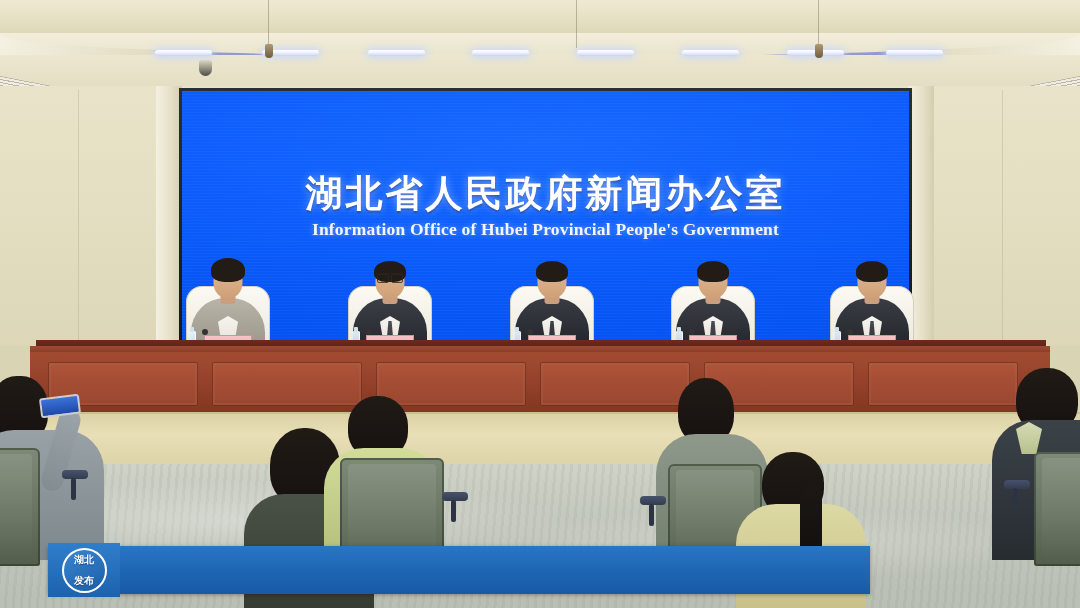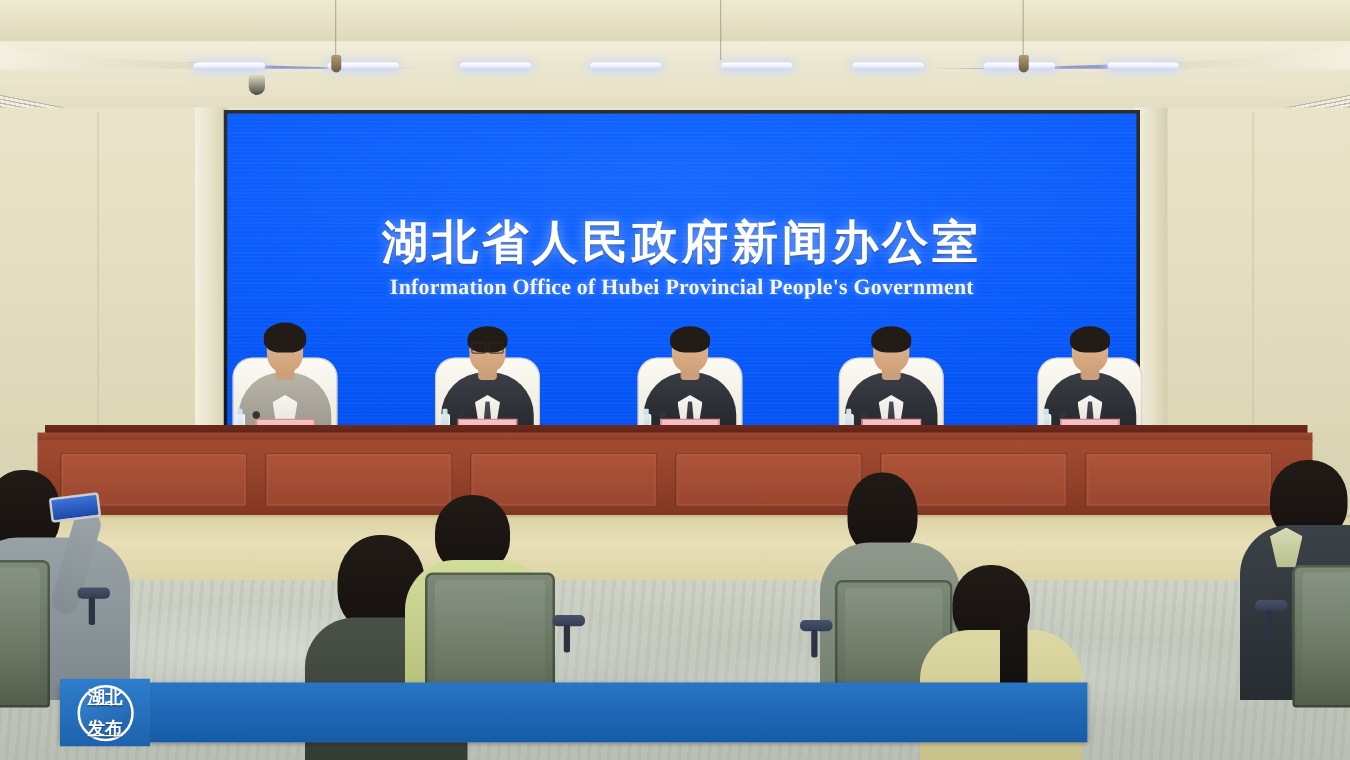--- a/index.html
+++ b/index.html
@@ -317,23 +317,22 @@
     width: 45px; height: 45px; border-radius: 50%;
     border: 2.2px solid #ffffff;
     background: linear-gradient(150deg, #3a86d0 0%, #1b5da8 100%);
     display: flex; flex-direction: column;
     align-items: center; justify-content: center;
     line-height: 1;
   }
   .logo-line {
     color: #ffffff; font-weight: 700;
     font-family: "DejaVu Sans", sans-serif;
-    font-size: 14px; letter-spacing: 0px;
+    font-size: 10px; letter-spacing: 0px;
     text-shadow: 0 1px 1px rgba(0,0,40,.4);
-    text-decoration: underline;
   }
   .logo-line.two { margin-top: 11px; }
   .caption-text {
     margin-left: 86px;
     color: #ffffff;
     font-family: "DejaVu Sans", "Liberation Sans", sans-serif;
     font-size: 23px; font-weight: 700; letter-spacing: .4px;
     white-space: nowrap;
     text-shadow: 0 1px 2px rgba(0,0,30,.45);
   }

